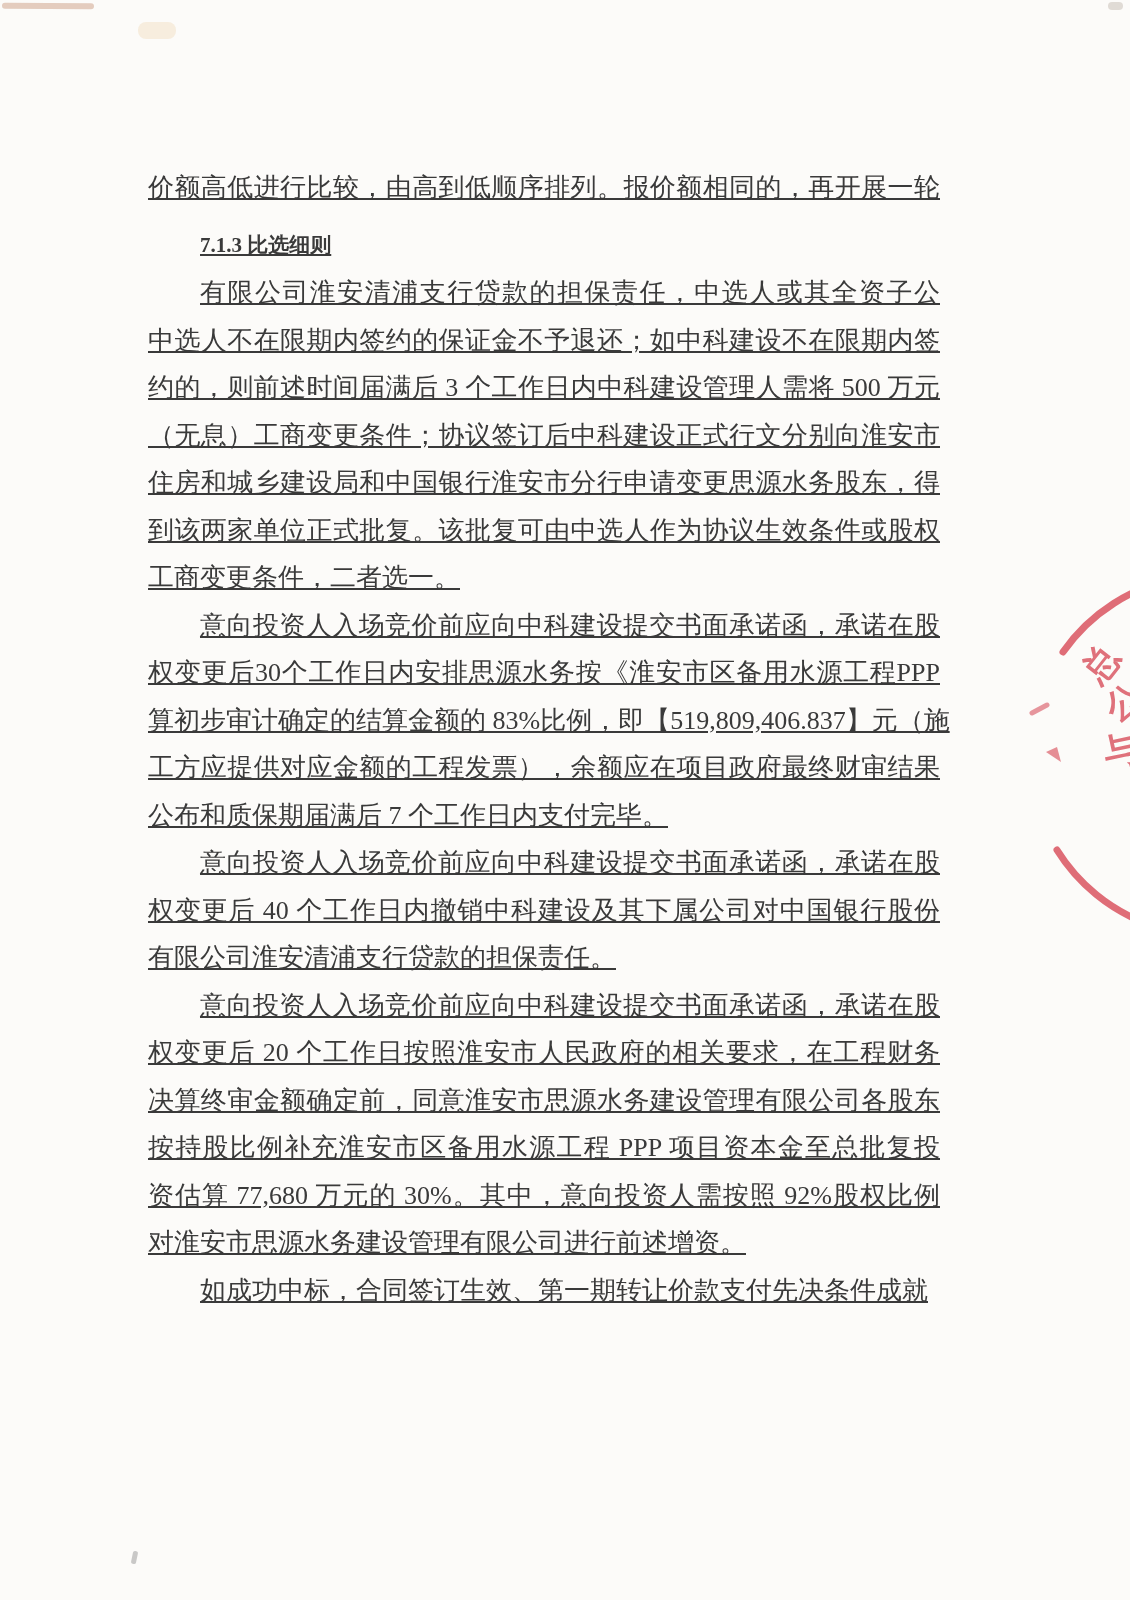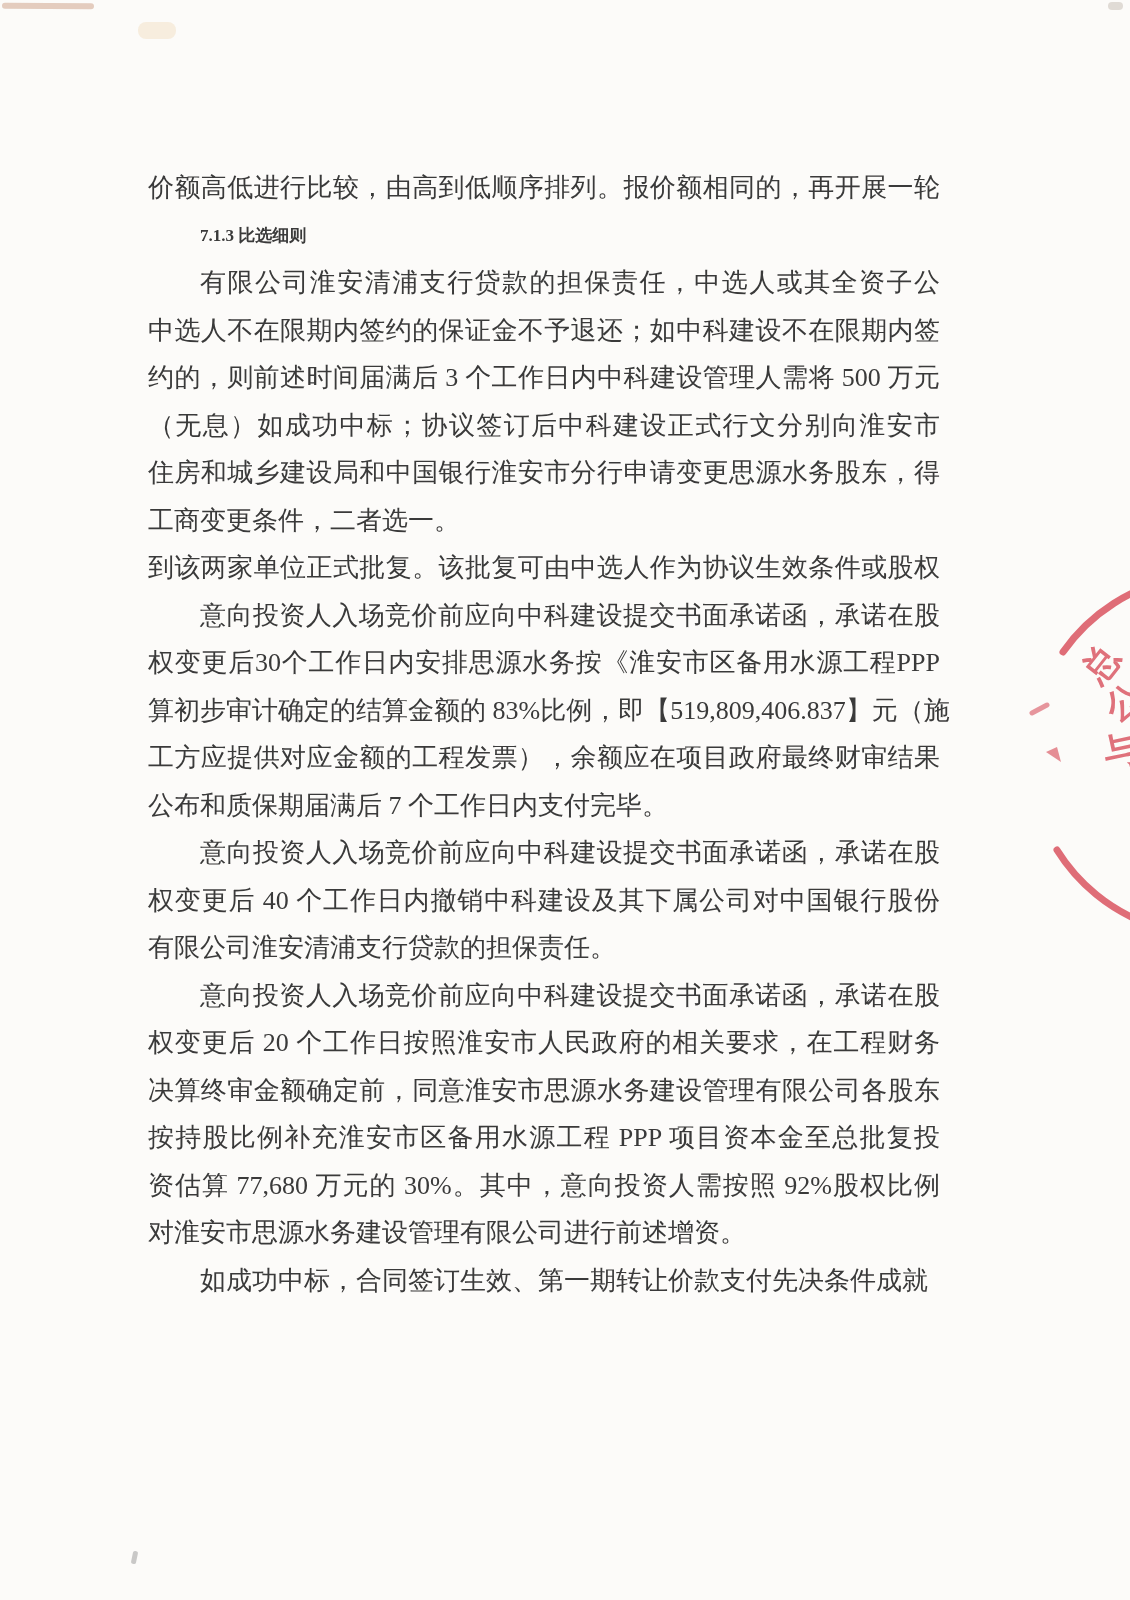--- a/index.html
+++ b/index.html
@@ -13,36 +13,38 @@
     font-family: "Liberation Serif", "DejaVu Serif", serif;
     color: var(--ink, #3a3a3a);
   }
   .doc-text {
     position: absolute;
     left: 148px;
     top: 164px;
     width: 792px;
     font-size: 26px;
     letter-spacing: 0px;
+    text-decoration: underline;
   }
   .block { margin: 0; }
   .line {
     height: 47.5px;
     line-height: 47.5px;
     text-align: justify;
     text-align-last: justify;
     white-space: nowrap;
     overflow: visible;
   }
   .line.last { text-align-last: left; }
   .line.indent { text-indent: 52px; }
   .heading .line {
     font-weight: bold;
-    font-size: 17px;
+    font-size: 21px;
     text-align-last: left;
+    margin-top: 10px;
   }
   
   .seal {
     position: absolute;
     left: 1000px;
     top: 550px;
     width: 130px;
     height: 400px;
     pointer-events: none;
   }
@@ -91,24 +93,24 @@
       <div class="block paragraph">
         <div class="line">价额高低进行比较，由高到低顺序排列。报价额相同的，再开展一轮</div>
       </div>
       <div class="block heading">
         <div class="line last indent">7.1.3 比选细则</div>
       </div>
       <div class="block paragraph">
         <div class="line indent">有限公司淮安清浦支行贷款的担保责任，中选人或其全资子公</div>
         <div class="line">中选人不在限期内签约的保证金不予退还；如中科建设不在限期内签</div>
         <div class="line">约的，则前述时间届满后 3 个工作日内中科建设管理人需将 500 万元</div>
-        <div class="line">（无息）如成功中标；协议签订后中科建设正式行文分别向淮安市</div>
+        <div class="line">（无息）工商变更条件；协议签订后中科建设正式行文分别向淮安市</div>
         <div class="line">住房和城乡建设局和中国银行淮安市分行申请变更思源水务股东，得</div>
+        <div class="line">到该两家单位正式批复。该批复可由中选人作为协议生效条件或股权</div>
         <div class="line last">工商变更条件，二者选一。</div>
-        <div class="line">到该两家单位正式批复。该批复可由中选人作为协议生效条件或股权</div>
       </div>
       <div class="block paragraph">
         <div class="line indent">意向投资人入场竞价前应向中科建设提交书面承诺函，承诺在股</div>
         <div class="line">权变更后30个工作日内安排思源水务按《淮安市区备用水源工程PPP</div>
         <div class="line">算初步审计确定的结算金额的 83%比例，即【519,809,406.837】元（施</div>
         <div class="line">工方应提供对应金额的工程发票），余额应在项目政府最终财审结果</div>
         <div class="line last">公布和质保期届满后 7 个工作日内支付完毕。</div>
       </div>
       <div class="block paragraph">
         <div class="line indent">意向投资人入场竞价前应向中科建设提交书面承诺函，承诺在股</div>

